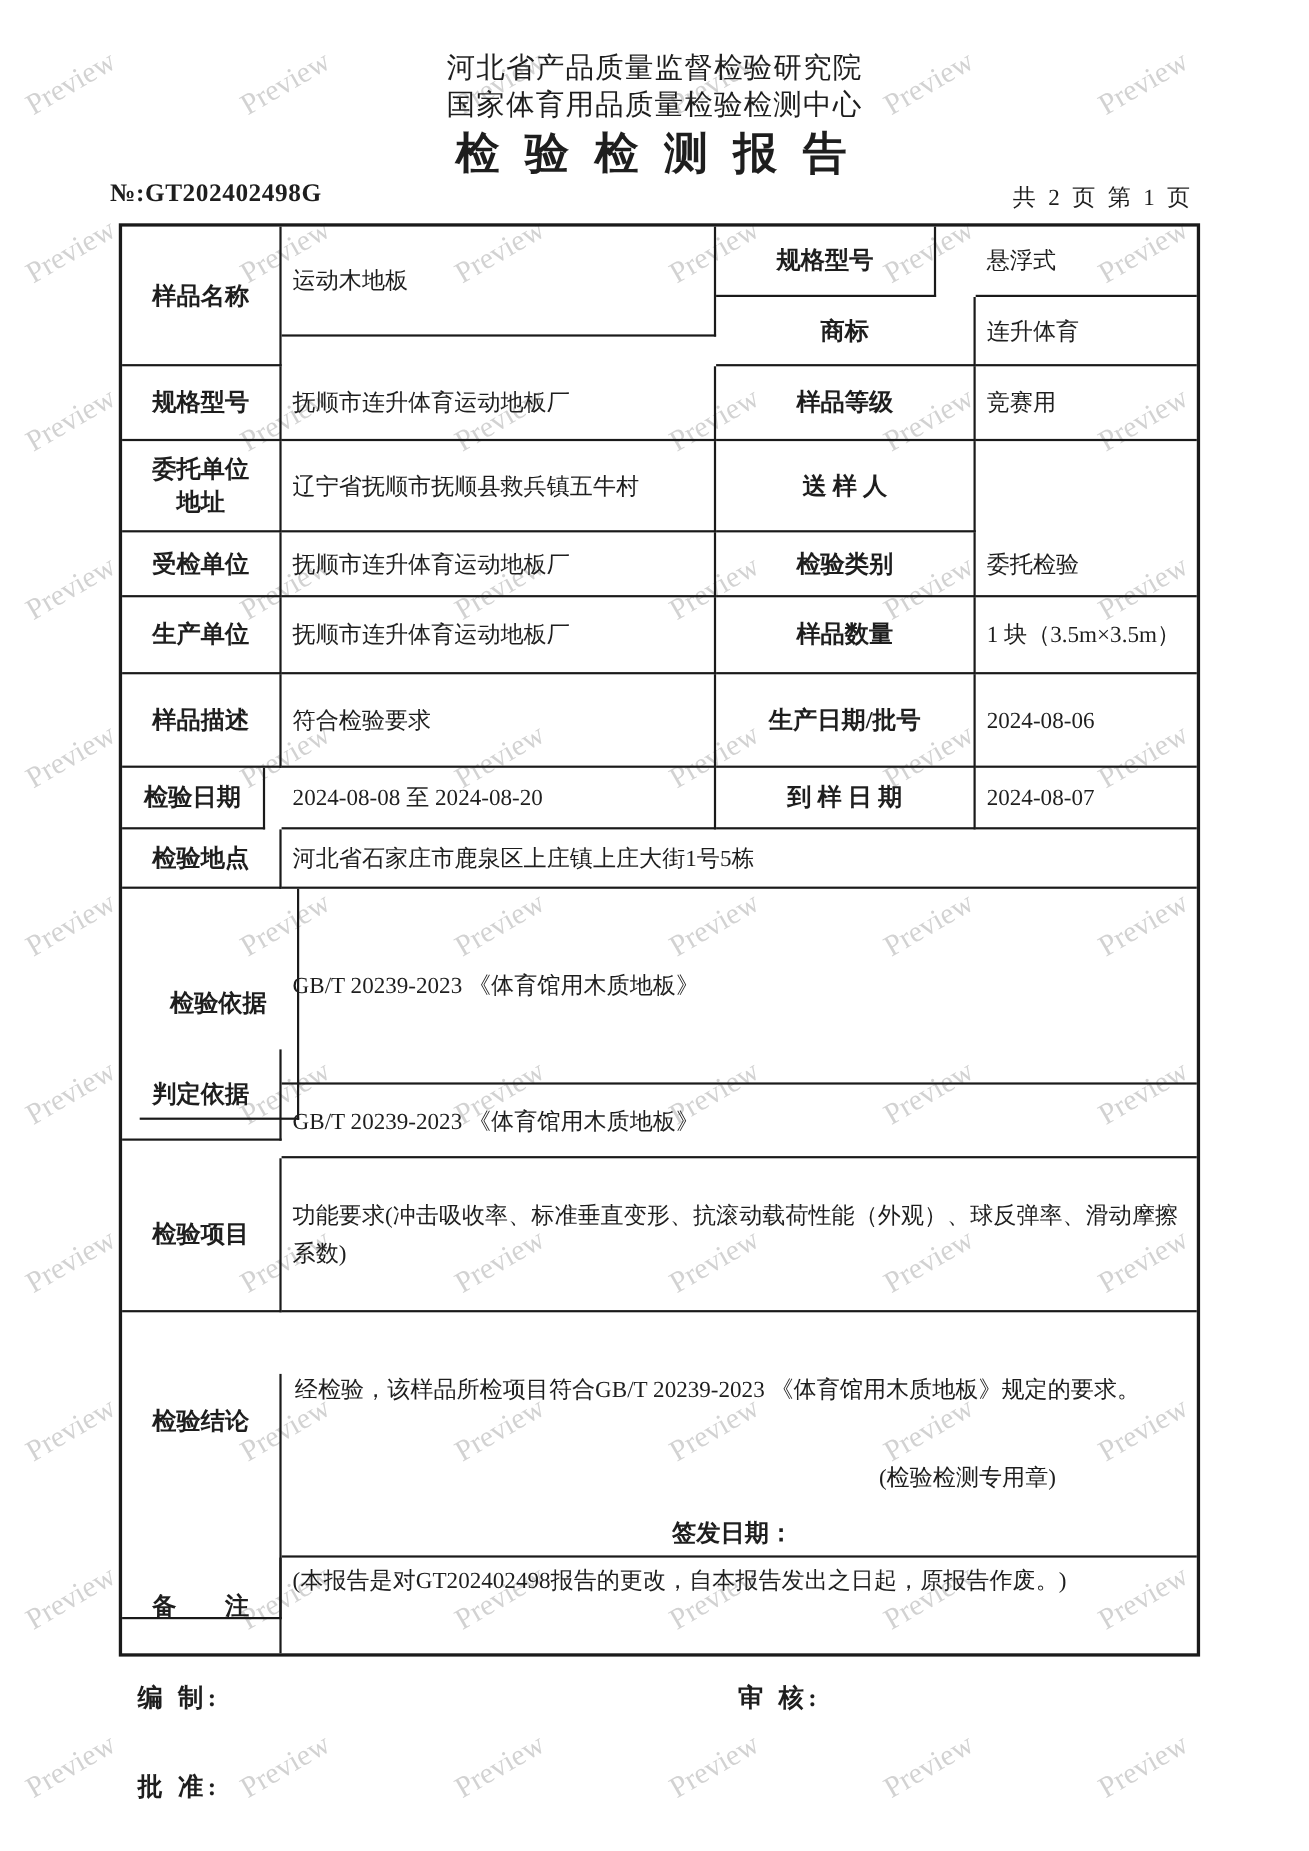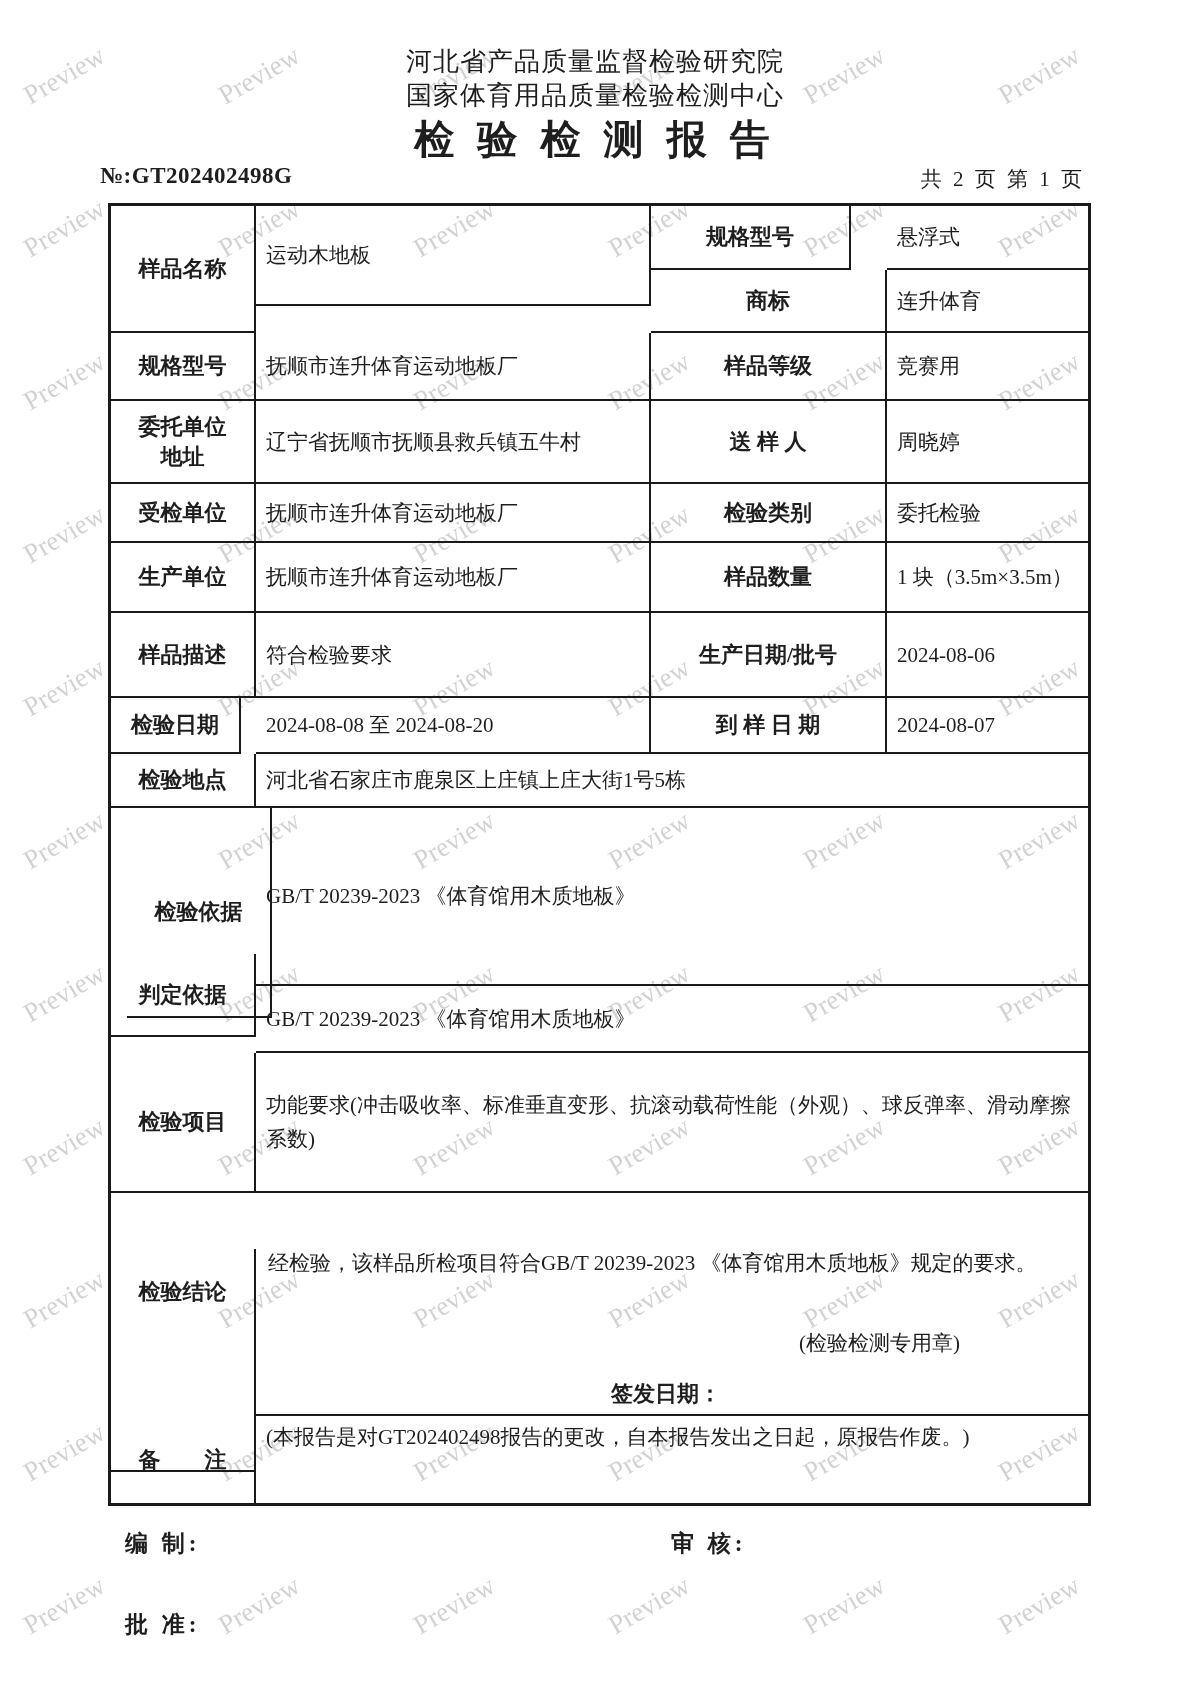--- a/index.html
+++ b/index.html
@@ -180,21 +180,20 @@
       <div class="cell lab" style="left:0;top:127px;width:145px;height:68px">规格型号</div>
       <div class="cell val" style="left:145px;top:127px;width:395px;height:68px">抚顺市连升体育运动地板厂</div>
       <div class="cell lab" style="left:540px;top:127px;width:236px;height:68px">样品等级</div>
       <div class="cell val noright" style="left:776px;top:127px;width:201px;height:68px">竞赛用</div>
 
       <div class="cell lab" style="left:0;top:195px;width:145px;height:83px">
           <span class="wrap4">委托单位地址</span>
         </div>
       <div class="cell val" style="left:145px;top:195px;width:395px;height:83px">辽宁省抚顺市抚顺县救兵镇五牛村</div>
       <div class="cell lab" style="left:540px;top:195px;width:236px;height:83px">送 样 人</div>
-      <div class="cell val noright" style="left:776px;top:195px;width:201px;height:83px">周晓婷</div>
 
       <div class="cell lab" style="left:0;top:278px;width:145px;height:59px">受检单位</div>
       <div class="cell val" style="left:145px;top:278px;width:395px;height:59px">抚顺市连升体育运动地板厂</div>
       <div class="cell lab" style="left:540px;top:278px;width:236px;height:59px">检验类别</div>
       <div class="cell val noright" style="left:776px;top:278px;width:201px;height:59px">委托检验</div>
 
       <div class="cell lab" style="left:0;top:337px;width:145px;height:70px">生产单位</div>
       <div class="cell val" style="left:145px;top:337px;width:395px;height:70px">抚顺市连升体育运动地板厂</div>
       <div class="cell lab" style="left:540px;top:337px;width:236px;height:70px">样品数量</div>
       <div class="cell val noright" style="left:776px;top:337px;width:201px;height:70px">1 块（3.5m×3.5m）</div>

